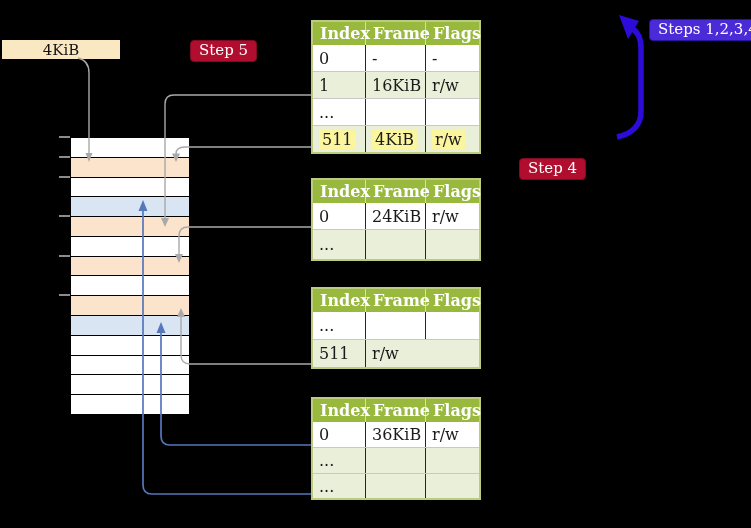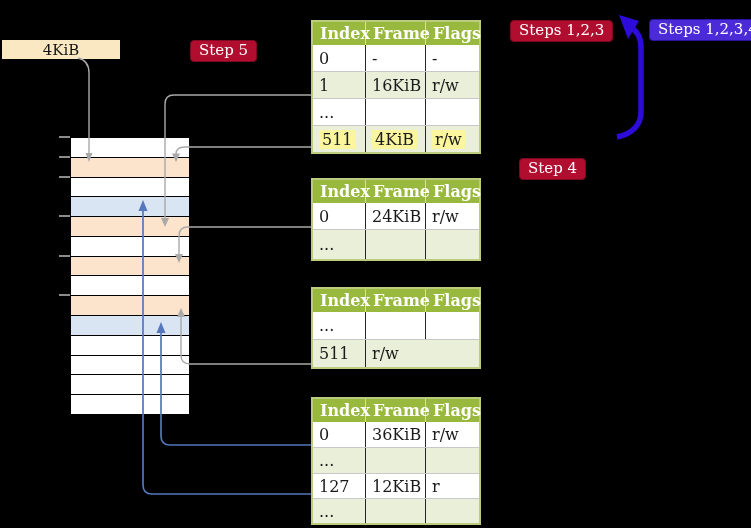--- a/index.html
+++ b/index.html
@@ -78,21 +78,20 @@
       <div class="mem-row" style="background: rgb(255, 255, 255);"></div>
       <div class="mem-row" style="background: rgb(252, 227, 203);"></div>
       <div class="mem-row" style="background: rgb(217, 229, 243);"></div>
       <div class="mem-row" style="background: rgb(255, 255, 255);"></div>
       <div class="mem-row" style="background: rgb(255, 255, 255);"></div>
       <div class="mem-row" style="background: rgb(255, 255, 255);"></div>
       <div class="mem-row" style="background: rgb(255, 255, 255);"></div>
     </div>
 
   <div class="badge" style="left: 190px; top: 40px; background: rgb(176, 13, 47); border: 1px solid rgb(125, 10, 34);">Step 5</div>
-  <div class="badge" style="left: 510px; top: 20px; background: rgb(176, 13, 47); border: 1px solid rgb(125, 10, 34);">Steps 1,2,3</div>
   <div class="badge" style="left: 649px; top: 19px; background: rgb(75, 42, 216); border: 1px solid rgb(44, 20, 160);">Steps 1,2,3,4</div>
   <div class="badge" style="left: 519px; top: 158px; background: rgb(176, 13, 47); border: 1px solid rgb(125, 10, 34);">Step 4</div>
 
   <svg class="overlay" width="751" height="528" viewBox="0 0 751 528">
 
     <g stroke="#a9a9a9" fill="#a9a9a9">
       <path d="M 78,58 C 87,60 89,66 89,73 L 89,153" fill="none" stroke-width="1.4"></path>
       <polygon points="89,162 85.5,153 92.5,153" stroke="none"></polygon>
     </g>
 
@@ -267,31 +266,20 @@
         <div class="pt-cell c0">
           <span>...</span>
         </div>
         <div class="pt-cell c1">
           <span></span>
         </div>
         <div class="pt-cell c2">
           <span></span>
         </div>
       </div>
-      <div class="pt-row sep" style="height: 24px;">
-        <div class="pt-cell c0">
-          <span>127</span>
-        </div>
-        <div class="pt-cell c1">
-          <span>12KiB</span>
-        </div>
-        <div class="pt-cell c2">
-          <span>r</span>
-        </div>
-      </div>
       <div class="pt-row" style="height: 24px; background: rgb(233, 239, 216);">
         <div class="pt-cell c0">
           <span>...</span>
         </div>
         <div class="pt-cell c1">
           <span></span>
         </div>
         <div class="pt-cell c2">
           <span></span>
         </div>

